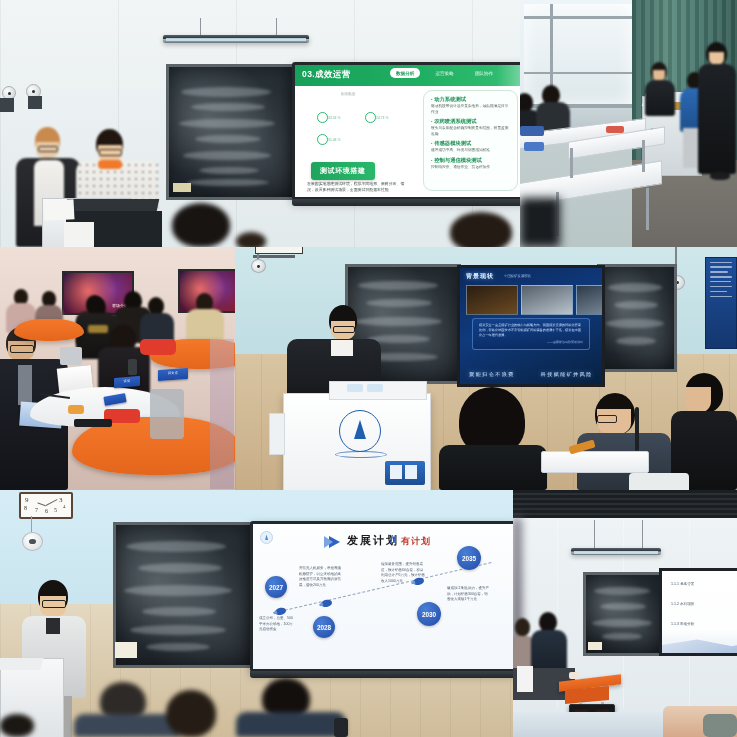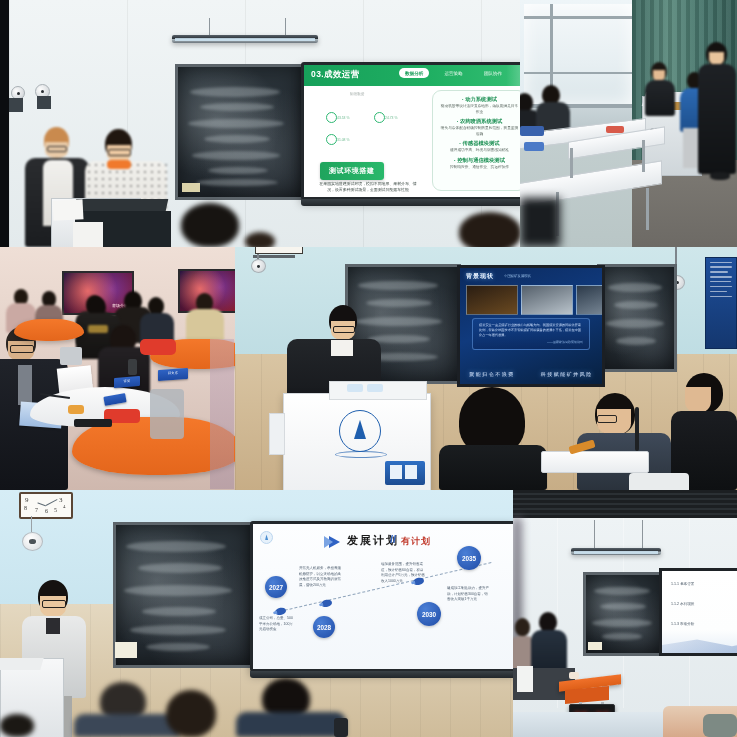--- a/index.html
+++ b/index.html
@@ -6,21 +6,21 @@
   html,body{margin:0;padding:0;background:#000;}
   body{font-family:"Liberation Sans","DejaVu Sans",sans-serif;}
   #collage{position:relative;width:737px;height:737px;overflow:hidden;background:#0b0d10;}
   .panel{position:absolute;overflow:hidden;}
   .seam{position:absolute;background:rgba(255,255,255,.35);}
   .soft{filter:blur(1.2px);}
   .softer{filter:blur(2.6px);}
   .vsoft{filter:blur(5px);}
 
   
-  #p1{left:9px;top:0;width:520px;height:247px;background:linear-gradient(180deg,#eef2f3 0%,#e7edee 55%,#dfe6e7 100%);text-align:center;}
+  #p1{left:0;top:0;width:520px;height:247px;background:linear-gradient(180deg,#eef2f3 0%,#e7edee 55%,#dfe6e7 100%);}
   #p1 .panelwall{position:absolute;inset:0;background:
       linear-gradient(90deg,rgba(0,0,0,.05) 0 1px,transparent 1px 100%) 0 0/118px 100%,
       linear-gradient(180deg,#f1f5f6,#e3eaec);}
   .lightbar{position:absolute;left:163px;top:35px;width:146px;height:8px;border-radius:2px;
       background:linear-gradient(180deg,#586169,#2b3238 45%,#aab6bd 55%,#6d767d);box-shadow:0 2px 5px rgba(0,0,0,.25);}
   .lightbar:after{content:"";position:absolute;left:3px;top:3px;right:3px;height:3px;background:#cfe6f5;opacity:.85;}
   .lightwire{position:absolute;width:1px;background:#8d969c;}
   .blackboard{position:absolute;background:
       radial-gradient(ellipse at 30% 40%,rgba(190,200,205,.30),transparent 55%),
       radial-gradient(ellipse at 70% 65%,rgba(170,185,195,.22),transparent 55%),

